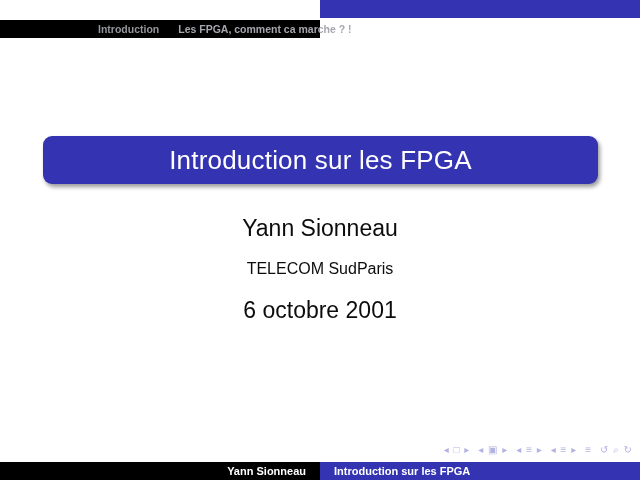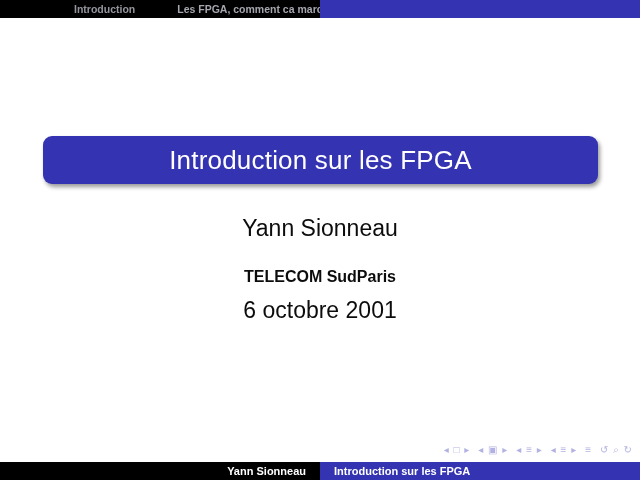--- a/index.html
+++ b/index.html
@@ -20,23 +20,24 @@
     position: absolute;
     top: 0; left: 0;
     width: 640px; height: 18px;
     display: flex;
   }
   .header-left {
     width: 320px; height: 18px;
     background: #000000;
     display: flex;
     align-items: center;
-    gap: 42px;
-    padding-left: 74px;
+    gap: 19px;
+    padding-left: 98px;
     box-sizing: border-box;
+    margin-top: 20px;
   }
   .header-left .section-link {
     font-size: 10.5px;
     font-weight: 700;
     white-space: nowrap;
     cursor: pointer;
   }
   .section-dim   { color: #95969d; }
   .section-lite  { color: #a6a7ae; }
   .header-right {
@@ -65,21 +66,21 @@
 
   
   .center-line {
     position: absolute;
     left: 0; width: 640px;
     text-align: center;
     color: #0c0c0c;
     white-space: nowrap;
   }
   .author-line    { top: 215px; font-size: 23px; }
-  .institute-line { top: 268px; font-size: 16px; font-weight: bold; }
+  .institute-line { top: 260px; font-size: 16px; }
   .date-line      { top: 297px; font-size: 23px; }
 
   
   .nav-symbols {
     position: absolute;
     top: 444px;
     right: 7px;
     display: flex;
     align-items: center;
     gap: 8px;

